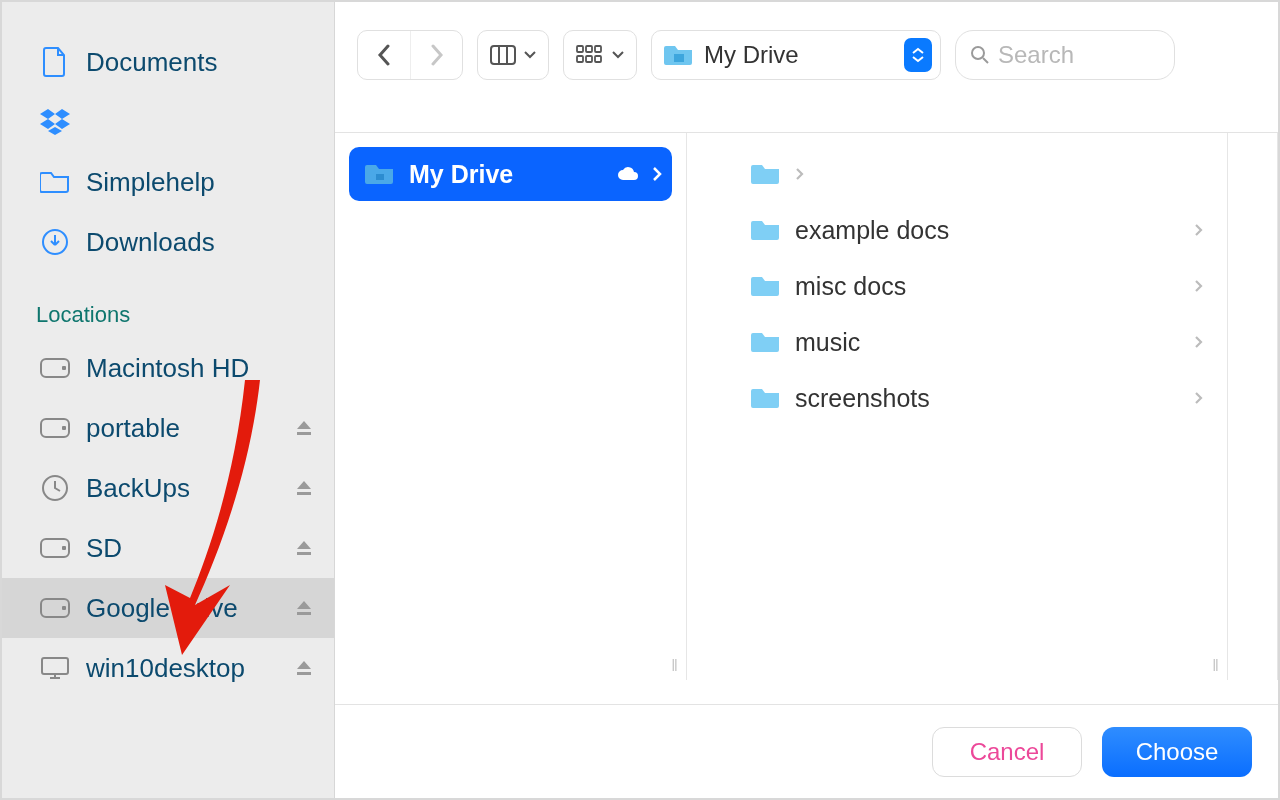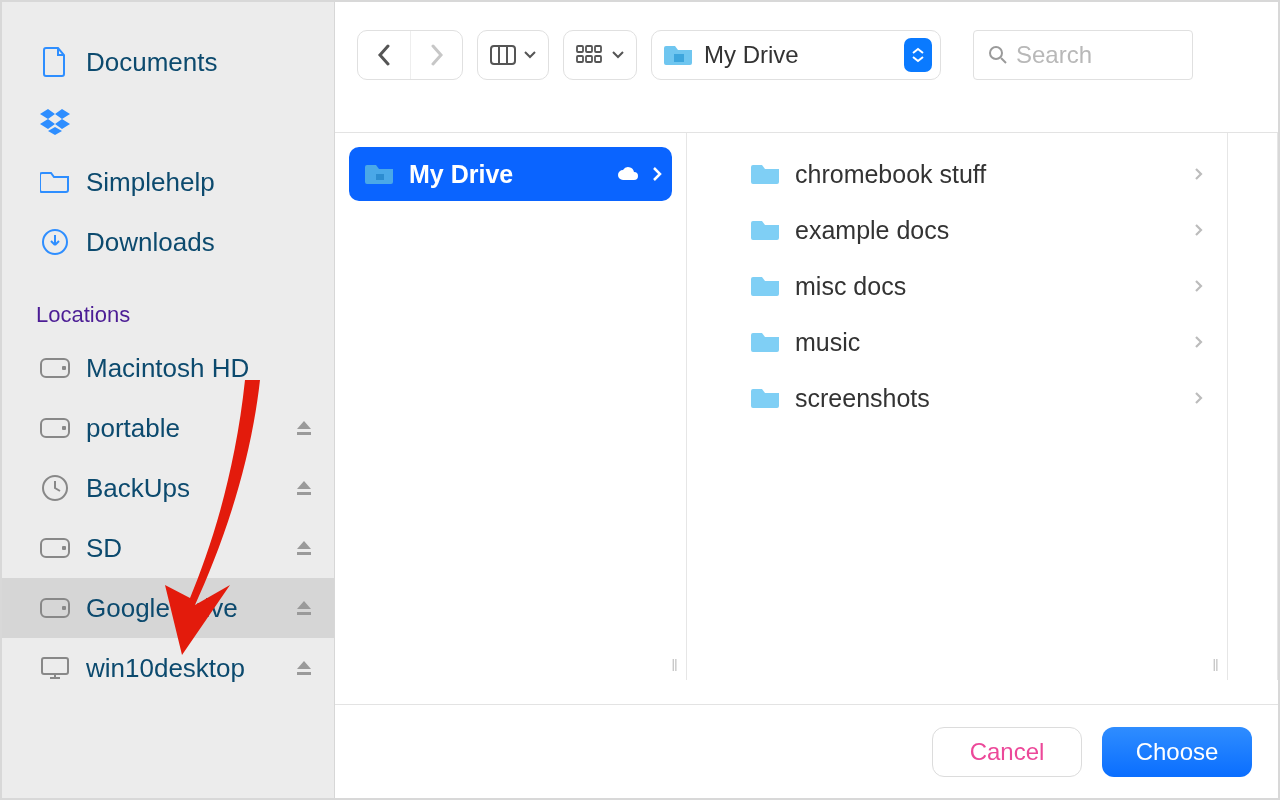--- a/index.html
+++ b/index.html
@@ -6,37 +6,37 @@
   body { width: 1280px; height: 800px; background: #ececec; overflow: hidden; border: 2px solid #d8d8d8; }
   .window { display: flex; width: 100%; height: 100%; }
 
   
   .sidebar { width: 332px; background: #ececec; padding: 30px 0 0 0; overflow: hidden; }
   .sb-item { display: flex; align-items: center; height: 60px; padding: 0 18px 0 34px; font-size: 26px; color: #0c4a6e; cursor: default; }
   .sb-item .icon { width: 38px; display: flex; justify-content: center; align-items: center; margin-right: 12px; }
   .sb-item .label { flex: 1; white-space: nowrap; overflow: hidden; text-overflow: ellipsis; }
   .sb-item .eject { width: 24px; display: flex; justify-content: center; align-items: center; }
   .sb-item.selected { background: #d6d6d6; }
-  .sb-section { font-size: 22px; color: #4c1d95; padding: 30px 8px 10px 34px; }
+  .sb-section { font-size: 22px; color: #0f766e; padding: 30px 8px 10px 34px; }
   svg { display: block; }
 
   
   .main { flex: 1; display: flex; flex-direction: column; background: #fff; border-left: 1px solid #d7d7d7; gap: 24px; }
 
   
   .toolbar { height: 106px; display: flex; align-items: center; gap: 14px; padding: 0 22px; }
   .tgroup { display: flex; align-items: center; height: 50px; border: 1px solid #e0e0e0; border-radius: 10px; background: #fff; }
   .tbtn { width: 52px; height: 100%; display: flex; align-items: center; justify-content: center; color: #555; }
   .tbtn + .tbtn { border-left: 1px solid #eee; }
   .tbtn.disabled { color: #bdbdbd; }
   .tloc { display: flex; align-items: center; height: 50px; min-width: 290px; border: 1px solid #e0e0e0; border-radius: 10px; padding: 0 8px 0 12px; gap: 10px; }
   .tloc .label { flex: 1; font-size: 24px; color: #333; }
   .stepper { width: 28px; height: 34px; background: #0a7aff; border-radius: 7px; display: flex; flex-direction: column; align-items: center; justify-content: center; }
   .stepper svg { display:block; }
-  .searchbox { display: flex; align-items: center; height: 50px; width: 220px; border: 1px solid #e0e0e0; border-radius: 4px; padding: 0 14px; gap: 8px; color: #b8b8b8; font-size: 24px; margin-left: 18px; }
+  .searchbox { display: flex; align-items: center; height: 50px; width: 220px; border: 1px solid #e0e0e0; border-radius: 18px; padding: 0 14px; gap: 8px; color: #b8b8b8; font-size: 24px; }
 
   
   .columns { flex: 1; display: flex; border-top: 1px solid #e3e3e3; overflow: hidden; }
   .col { position: relative; border-right: 1px solid #e6e6e6; overflow: hidden; }
   .col.c1 { width: 352px; }
   .col.c2 { flex: 1; }
   .col.c3 { width: 50px; }
   .handle { position: absolute; bottom: 0; right: -1px; height: 28px; width: 22px; display:flex; align-items:center; justify-content:center; color:#c7c7c7; font-size:16px; letter-spacing:3px; background:#fff; }
   .row { display: flex; align-items: center; height: 54px; margin: 14px 14px 2px 14px; padding: 0 10px 0 14px; border-radius: 10px; font-size: 25px; gap: 12px; }
   .row .ricon { width: 34px; display:flex; align-items:center; justify-content:center; }
@@ -269,21 +269,20 @@
         <div class="handle">ǁ</div>
       </div>
 
       <div class="col c2">
         <div class="row">
           <span class="ricon">
               <svg width="30" height="24" viewBox="0 0 30 24">
                 <path d="M2 3h9l3 4h14v13a2 2 0 0 1-2 2H2a2 2 0 0 1-2-2V5a2 2 0 0 1 2-2z" fill="#7fcff5"></path>
               </svg>
             </span>
-          <span class="rlabel">chromebook stuff</span>
           <span class="rarrow">
               <svg width="9" height="14" viewBox="0 0 9 14">
                 <path d="M2 2l5 5-5 5" fill="none" stroke="#bcbcbc" stroke-width="2.2"></path>
               </svg>
             </span>
         </div>
         <div class="row">
           <span class="ricon">
               <svg width="30" height="24" viewBox="0 0 30 24">
                 <path d="M2 3h9l3 4h14v13a2 2 0 0 1-2 2H2a2 2 0 0 1-2-2V5a2 2 0 0 1 2-2z" fill="#7fcff5"></path>

